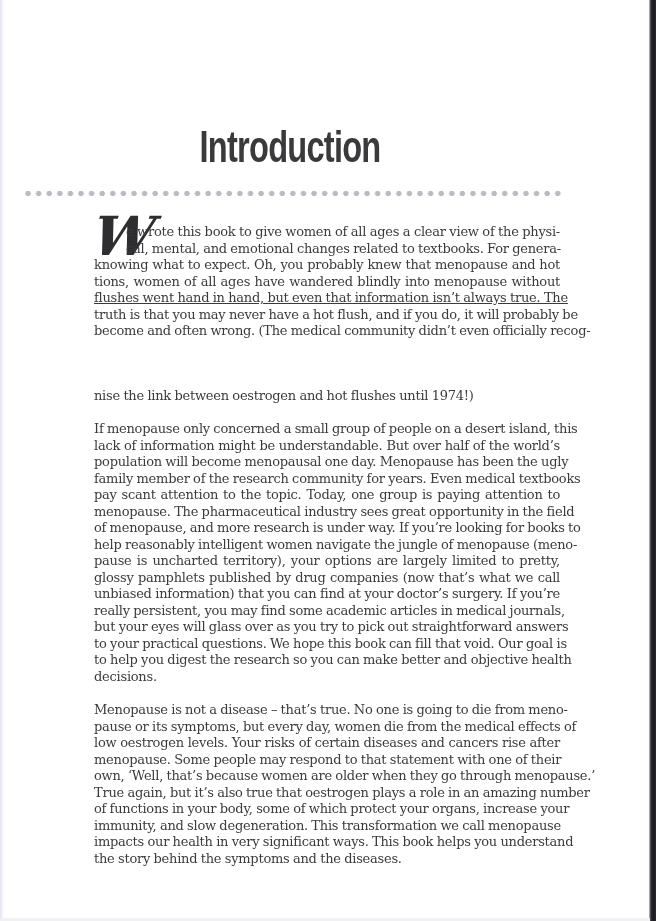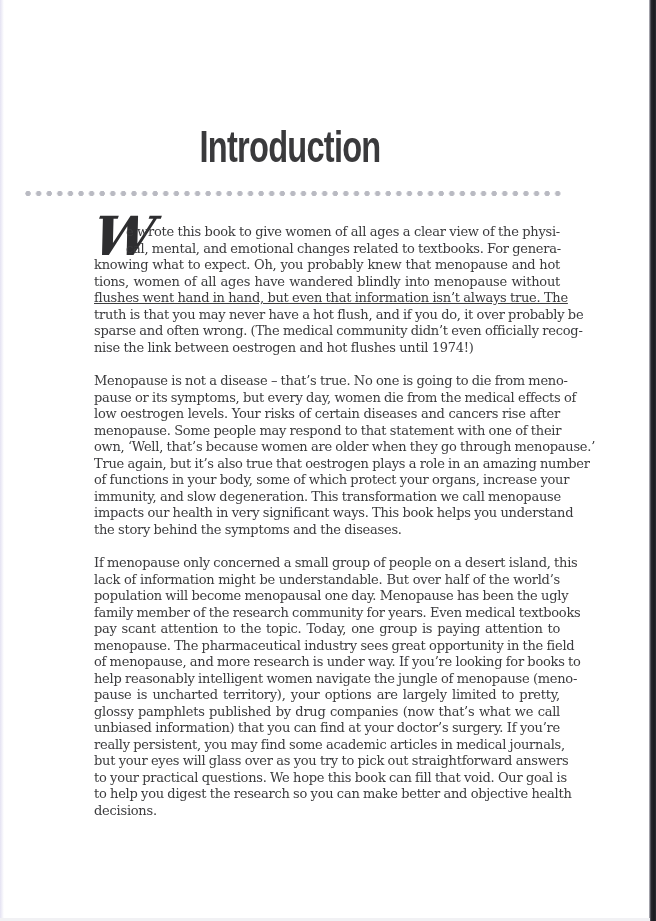--- a/index.html
+++ b/index.html
@@ -74,47 +74,47 @@
 
 <div class="drop-cap">W</div>
 
 <div class="body-text">
   <p class="para" id="para-0">
       <span class="line justify indent" style="white-space: nowrap;">e wrote this book to give women of all ages a clear view of the physi-</span>
       <span class="line justify indent" style="white-space: nowrap;">cal, mental, and emotional changes related to textbooks. For genera-</span>
       <span class="line justify" style="white-space: nowrap;">knowing what to expect. Oh, you probably knew that menopause and hot</span>
       <span class="line justify" style="white-space: nowrap;">tions, women of all ages have wandered blindly into menopause without</span>
       <span class="line justify" style="white-space: nowrap; text-decoration: underline;">flushes went hand in hand, but even that information isn’t always true. The</span>
-      <span class="line justify" style="white-space: nowrap;">truth is that you may never have a hot flush, and if you do, it over probably be</span>
-      <span class="line justify" style="white-space: nowrap;">sparse and often wrong. (The medical community didn’t even officially recog-</span>
-      <span class="line" style="white-space: nowrap;">nise the link between oestrogen and hot flushes until 1974!)</span>
-    </p>
-  <p class="para" id="para-2">
-      <span class="line justify" style="white-space: nowrap;">Menopause is not a disease – that’s true. No one is going to die from meno-</span>
-      <span class="line justify" style="white-space: nowrap;">pause or its symptoms, but every day, women die from the medical effects of</span>
-      <span class="line justify" style="white-space: nowrap;">low oestrogen levels. Your risks of certain diseases and cancers rise after</span>
-      <span class="line justify" style="white-space: nowrap;">menopause. Some people may respond to that statement with one of their</span>
-      <span class="line justify" style="white-space: nowrap;">own, ‘Well, that’s because women are older when they go through menopause.’</span>
-      <span class="line justify" style="white-space: nowrap;">True again, but it’s also true that oestrogen plays a role in an amazing number</span>
-      <span class="line justify" style="white-space: nowrap;">of functions in your body, some of which protect your organs, increase your</span>
-      <span class="line justify" style="white-space: nowrap;">immunity, and slow degeneration. This transformation we call menopause</span>
-      <span class="line justify" style="white-space: nowrap;">impacts our health in very significant ways. This book helps you understand</span>
-      <span class="line" style="white-space: nowrap;">the story behind the symptoms and the diseases.</span>
+      <span class="line justify" style="white-space: nowrap;">truth is that you may never have a hot flush, and if you do, it will probably be</span>
+      <span class="line justify" style="white-space: nowrap;">become and often wrong. (The medical community didn’t even officially recog-</span>
+      <span class="line" style="white-space: nowrap; margin-top: 48px;">nise the link between oestrogen and hot flushes until 1974!)</span>
     </p>
   <p class="para" id="para-1">
       <span class="line justify" style="white-space: nowrap;">If menopause only concerned a small group of people on a desert island, this</span>
       <span class="line justify" style="white-space: nowrap;">lack of information might be understandable. But over half of the world’s</span>
       <span class="line justify" style="white-space: nowrap;">population will become menopausal one day. Menopause has been the ugly</span>
       <span class="line justify" style="white-space: nowrap;">family member of the research community for years. Even medical textbooks</span>
       <span class="line justify" style="white-space: nowrap;">pay scant attention to the topic. Today, one group is paying attention to</span>
       <span class="line justify" style="white-space: nowrap;">menopause. The pharmaceutical industry sees great opportunity in the field</span>
       <span class="line justify" style="white-space: nowrap;">of menopause, and more research is under way. If you’re looking for books to</span>
       <span class="line justify" style="white-space: nowrap;">help reasonably intelligent women navigate the jungle of menopause (meno-</span>
       <span class="line justify" style="white-space: nowrap;">pause is uncharted territory), your options are largely limited to pretty,</span>
       <span class="line justify" style="white-space: nowrap;">glossy pamphlets published by drug companies (now that’s what we call</span>
       <span class="line justify" style="white-space: nowrap;">unbiased information) that you can find at your doctor’s surgery. If you’re</span>
       <span class="line justify" style="white-space: nowrap;">really persistent, you may find some academic articles in medical journals,</span>
       <span class="line justify" style="white-space: nowrap;">but your eyes will glass over as you try to pick out straightforward answers</span>
       <span class="line justify" style="white-space: nowrap;">to your practical questions. We hope this book can fill that void. Our goal is</span>
       <span class="line justify" style="white-space: nowrap;">to help you digest the research so you can make better and objective health</span>
       <span class="line" style="white-space: nowrap;">decisions.</span>
     </p>
+  <p class="para" id="para-2">
+      <span class="line justify" style="white-space: nowrap;">Menopause is not a disease – that’s true. No one is going to die from meno-</span>
+      <span class="line justify" style="white-space: nowrap;">pause or its symptoms, but every day, women die from the medical effects of</span>
+      <span class="line justify" style="white-space: nowrap;">low oestrogen levels. Your risks of certain diseases and cancers rise after</span>
+      <span class="line justify" style="white-space: nowrap;">menopause. Some people may respond to that statement with one of their</span>
+      <span class="line justify" style="white-space: nowrap;">own, ‘Well, that’s because women are older when they go through menopause.’</span>
+      <span class="line justify" style="white-space: nowrap;">True again, but it’s also true that oestrogen plays a role in an amazing number</span>
+      <span class="line justify" style="white-space: nowrap;">of functions in your body, some of which protect your organs, increase your</span>
+      <span class="line justify" style="white-space: nowrap;">immunity, and slow degeneration. This transformation we call menopause</span>
+      <span class="line justify" style="white-space: nowrap;">impacts our health in very significant ways. This book helps you understand</span>
+      <span class="line" style="white-space: nowrap;">the story behind the symptoms and the diseases.</span>
+    </p>
 </div>
 
 </body></html>

